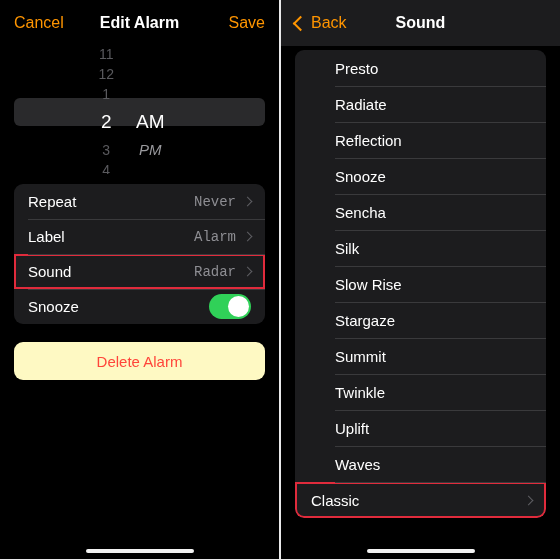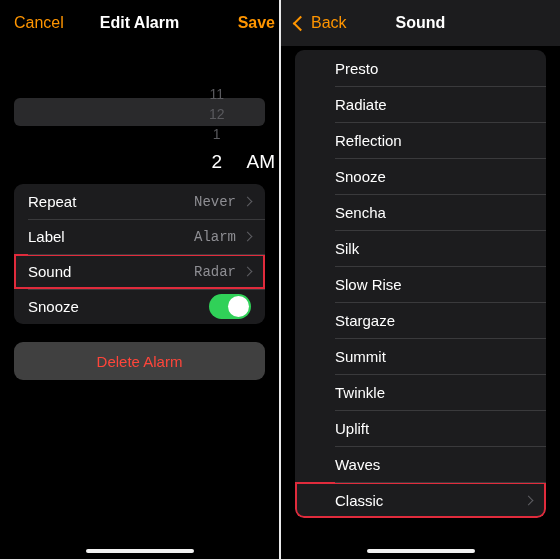--- a/index.html
+++ b/index.html
@@ -36,21 +36,21 @@
     position: absolute;
     top: 0;
     height: 46px;
     display: flex;
     align-items: center;
     font-size: 16px;
     color: #ff9500;
     cursor: pointer;
   }
   .nav-left { left: 14px; }
-  .nav-right { right: 4px; font-weight: 700; }
+  .nav-right { right: 14px; font-weight: 400; }
   .back-chevron::before {
     content: "";
     display: inline-block;
     width: 9px; height: 9px;
     border-left: 2px solid #ff9500;
     border-bottom: 2px solid #ff9500;
     transform: rotate(45deg);
     margin-right: 5px;
   }
 
@@ -64,25 +64,24 @@
   .sel-band {
     position: absolute;
     left: 14px; right: 14px;
     top: 56px;
     height: 28px;
     background: #2a2a2c;
     border-radius: 6px;
   }
   .wheel-cols {
     position: absolute;
-    left: 0; right: 4px; top: 0;
-    display: flex;
-    justify-content: flex-end;
+    left: 0; right: 16px; top: 0;
+    display: flex;
+    justify-content: center;
     gap: 22px;
-    margin-top: 40px;
   }
   .col {
     display: flex;
     flex-direction: column;
     align-items: center;
     padding-top: 2px;
   }
   .col .row { height: 20px; line-height: 20px; font-size: 14px; color: #5a5a5e;}
   .col .row.sel { font-size: 19px; color: #fff; height: 28px; line-height: 28px; margin: 4px 0;}
   .col.ampm .row { color: transparent; }
@@ -137,21 +136,21 @@
     content:"";
     position:absolute;
     width:21px; height:21px;
     background:#fff;
     border-radius:50%;
     top:2px; right:2px;
   }
 
   .delete-group {
     margin: 18px 14px;
-    background: #404040;
+    background: #fef9c3;
     border-radius: 9px;
   }
   .delete-cell {
     height: 38px;
     display:flex;
     align-items:center;
     justify-content:center;
     color:#ff453a;
     font-size:15px;
     cursor:pointer;
@@ -183,21 +182,21 @@
     color:#fff;
     font-size:15px;
     position:relative;
   }
   .sound-row + .sound-row::before {
     content:"";
     position:absolute;
     left:40px; right:0; top:0;
     height:0.5px; background:#3a3a3c;
   }
-  .sound-row.classic { padding-left:40px; }
+  .sound-row.classic { padding-left:16px; }
   .sound-row.classic .chev { position:absolute; right:14px; }
   .sound-row.highlight {
     box-shadow: inset 0 0 0 2px #e02b3c;
     border-radius: 0 0 9px 9px;
   }
 
 </style>
 </head>
 <body>
 

